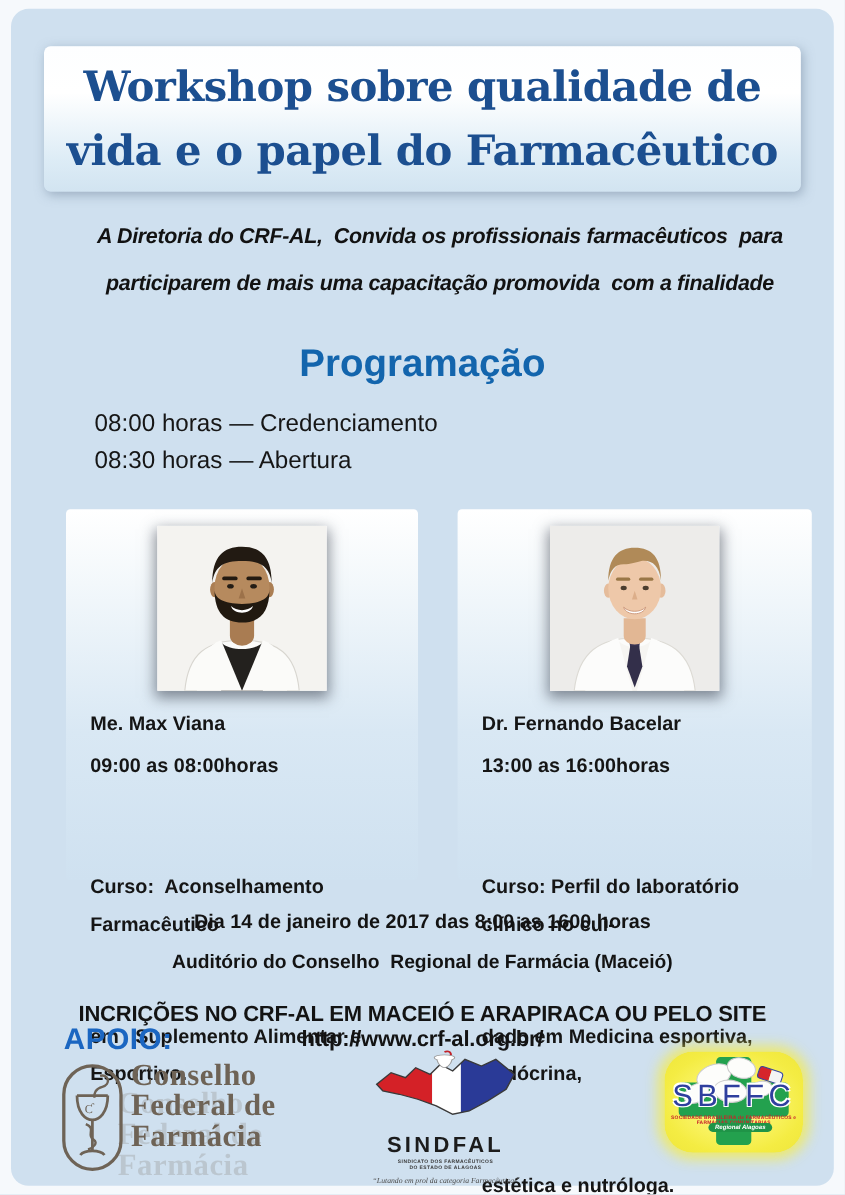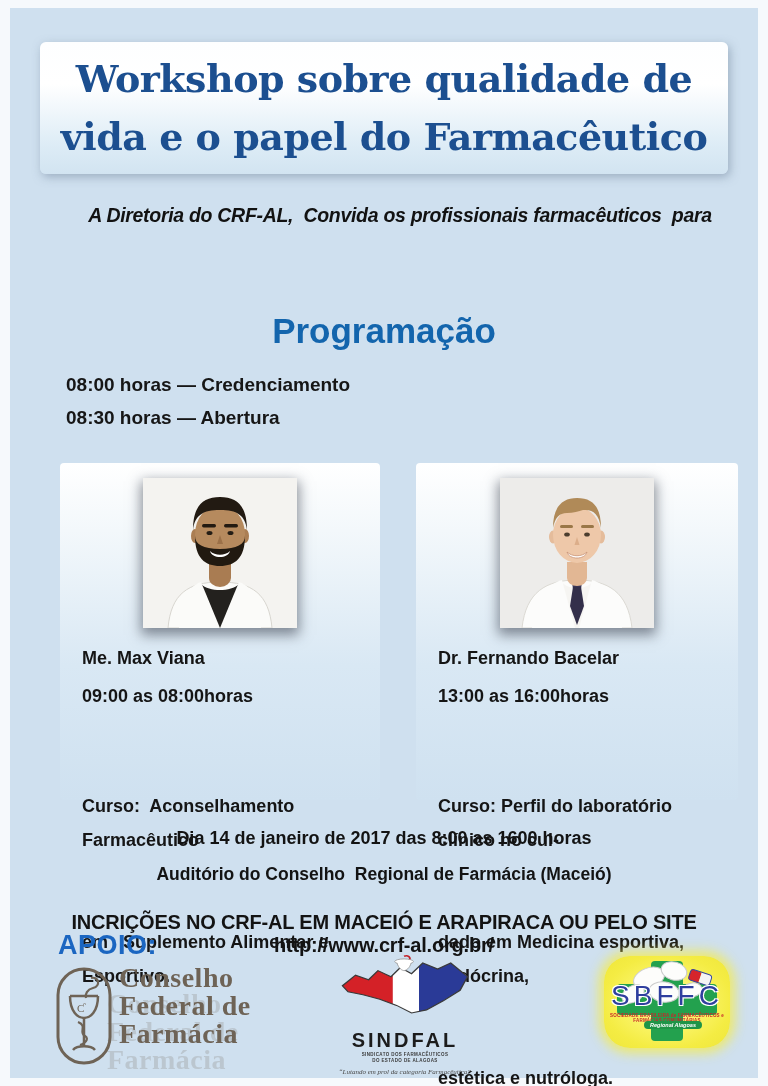--- a/index.html
+++ b/index.html
@@ -4,20 +4,21 @@
 <style>
   * { box-sizing: border-box; margin: 0; padding: 0; }
   body { margin: 0; background: #e9edf2; font-family: "Liberation Sans", sans-serif; }
   .page {
     position: relative; width: 768px; height: 1086px;
     background: #f6f9fc; overflow: hidden;
   }
   .poster {
     position: absolute; left: 10px; top: 8px; right: 10px; bottom: 8px;
     background: #cfe0ef;
+    border-radius: 16px;
   }
   
   .title-box {
     position: absolute; left: 30px; top: 34px; width: 688px; height: 132px;
     border-radius: 6px;
     background: linear-gradient(180deg, #fdfeff 0%, #ffffff 32%, #ddecf6 78%, #d2e4f1 100%);
     box-shadow: 2px 3px 10px rgba(105,125,150,.5);
   }
   .title-text {
     width: 100%; padding-top: 8px; text-align: center;
@@ -32,22 +33,22 @@
     font-size: 19.5px; line-height: 43px; letter-spacing: -0.3px; color: #121212;
   }
   .intro .line { white-space: pre-wrap; margin-left: 32px; }
   .period-red { color: #b3181b; }
   
   .prog-heading {
     position: absolute; left: 0; top: 303px; width: 100%; text-align: center;
     color: #1365ad; font-weight: 700; font-size: 35px;
   }
   .schedule {
-    position: absolute; left: 56px; top: 360px;
-    font-size: 19px; font-weight: 700; color: #161616; line-height: 33px;
+    position: absolute; left: 76px; top: 360px;
+    font-size: 22px; font-weight: 400; color: #161616; line-height: 33px;
   }
   .schedule .sched-item { white-space: pre-wrap; }
   
   .card {
     position: absolute; top: 455px; width: 320px; height: 337px; border-radius: 4px;
     background: linear-gradient(180deg, #ffffff 0%, #f3f8fb 20%, #d9e8f4 60%, #cfe1f0 100%);
   }
   .card.left  { left: 50px; }
   .card.right { left: 406px; width: 322px; }
   .photo {
@@ -113,20 +114,21 @@
 
     <div class="title-box">
       <div class="title-text">
         <div>Workshop  sobre qualidade de</div>
         <div>vida e o papel do Farmacêutico</div>
       </div>
     </div>
 
     <div class="intro">
       <div class="line">A Diretoria do CRF-AL,  Convida os profissionais farmacêuticos  para</div>
+      <div class="line">participarem de mais uma capacitação promovida  com a finalidade</div>
     </div>
 
     <div class="prog-heading">Programação</div>
     <div class="schedule">
       <div class="sched-item">08:00 horas — Credenciamento</div>
       <div class="sched-item">08:30 horas — Abertura</div>
     </div>
 
     <div class="card left">
       <svg class="photo" width="154" height="150" viewBox="0 0 154 150">

